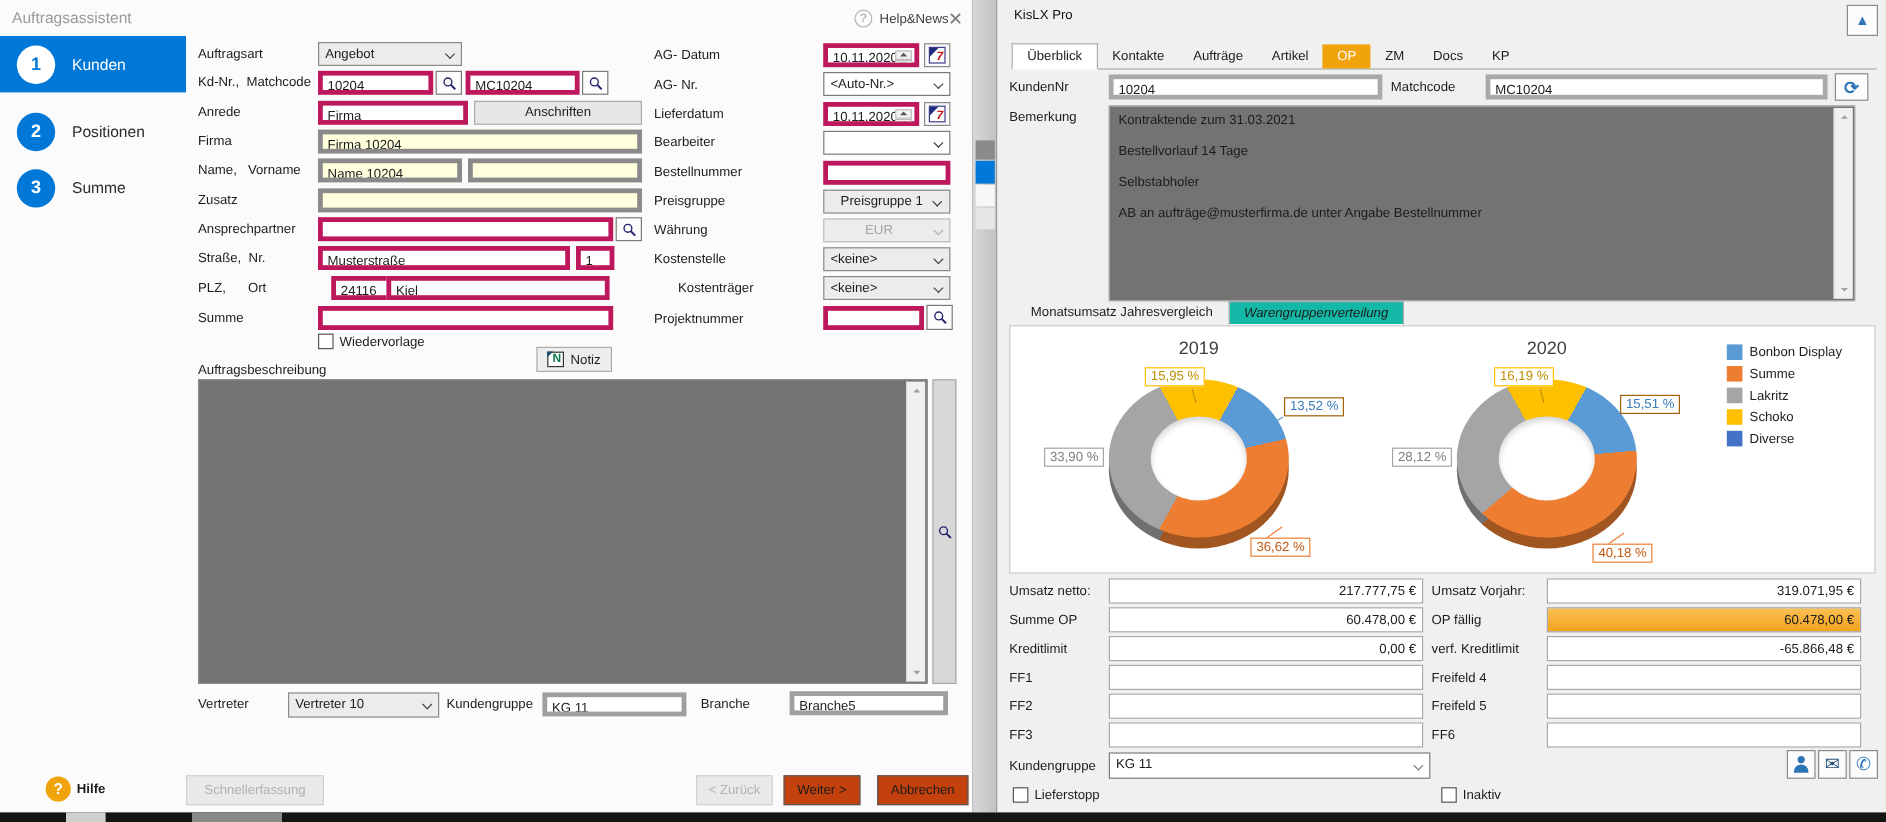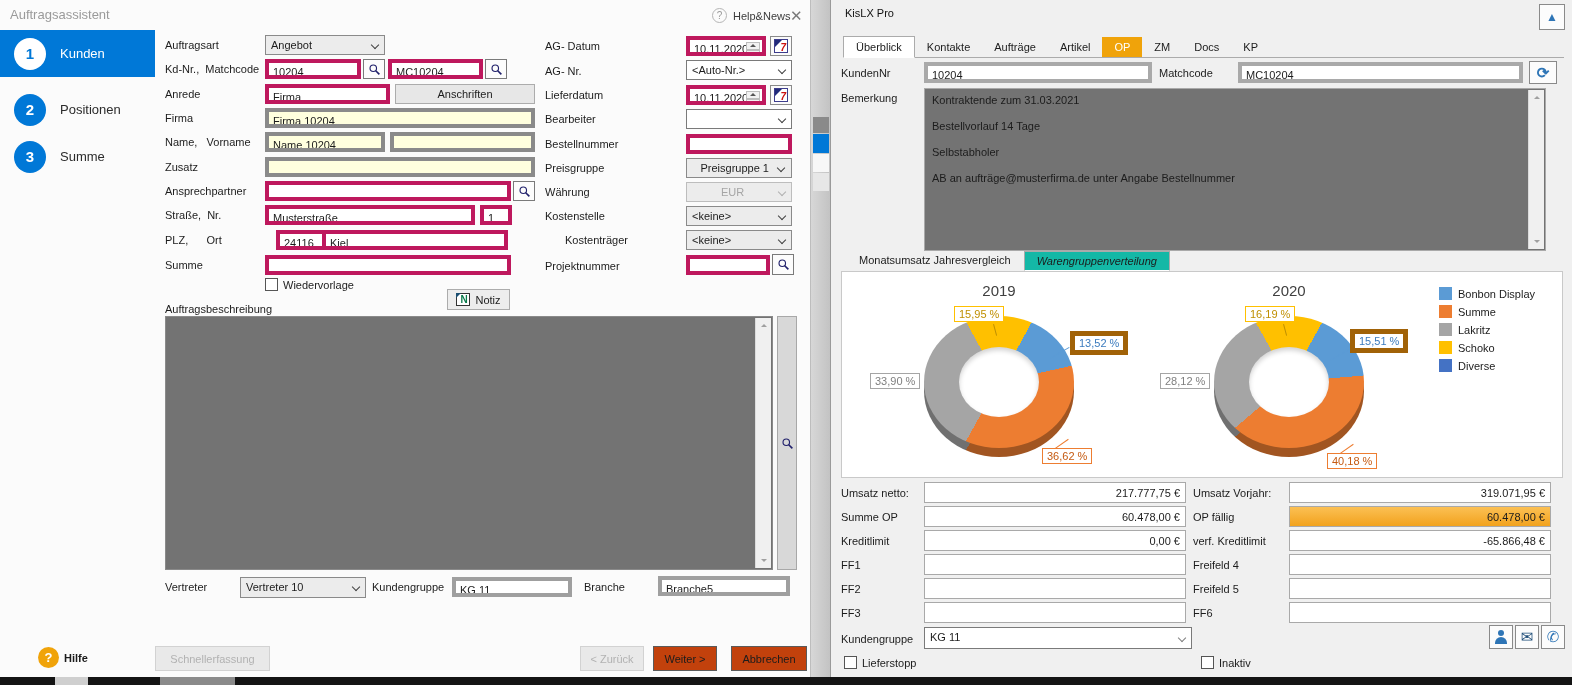--- a/index.html
+++ b/index.html
@@ -73,21 +73,21 @@
   .ctab.sel { background:#14b8a6; border:1px solid #ababab; border-bottom:1px solid #fff; position:relative; top:1px;font-style:italic; }
   .chart-panel { position:absolute; left:10px; top:271px; width:722px; height:207px; background:#fff; border:1px solid #c9c9c9; }
   .chart-title { position:absolute; width:120px; text-align:center; font-size:15px; color:#404040; }
   .donut-wrap { position:absolute; width:150px; height:148px; }
   .donut-layer { position:absolute; left:0; width:150px; height:132px; border-radius:50%; }
   .donut-back { top:9px; }
   .donut-front { top:0; }
   .donut-hole { position:absolute; left:35px; top:31px; width:80px; height:70px; border-radius:50%; background:#fff; box-shadow:inset 0 3px 5px rgba(0,0,0,0.18); }
   .pct { position:absolute; background:#fff; font-size:11px; padding:1px 4px; white-space:nowrap; }
   .pb-yellow { border:1px solid #FFC000; color:#BF8F00; }
-  .pb-blue   { border:5px solid #a16207; color:#3B7BBE; }
+  .pb-blue   { border:1px solid #a16207; color:#3B7BBE; }
   .pb-gray   { border:1px solid #A5A5A5; color:#7F7F7F; }
   .pb-orange { border:1px solid #ED7D31; color:#C55A11; }
   .lead { position:absolute; height:1px; background:#9a9a9a; transform-origin:0 0; }
   .legend-item { position:absolute; display:flex; align-items:center; }
   .legend-swatch { width:13px; height:13px; margin-right:6px; }
 
   .sum-field { position:absolute; background:#fff; border:1px solid #a9a9a9; font-size:11px; text-align:right; padding:3px 5px; line-height:14px; }
   .sum-field.orange { background:linear-gradient(#fbc054,#f2a21d); }
   .iconbtn { position:absolute; width:24px; height:24px; background:#fcfcfc; border:1px solid #8a8a8a; display:flex; align-items:center; justify-content:center; }
   .icon-user { position:relative; width:14px; height:14px; }

